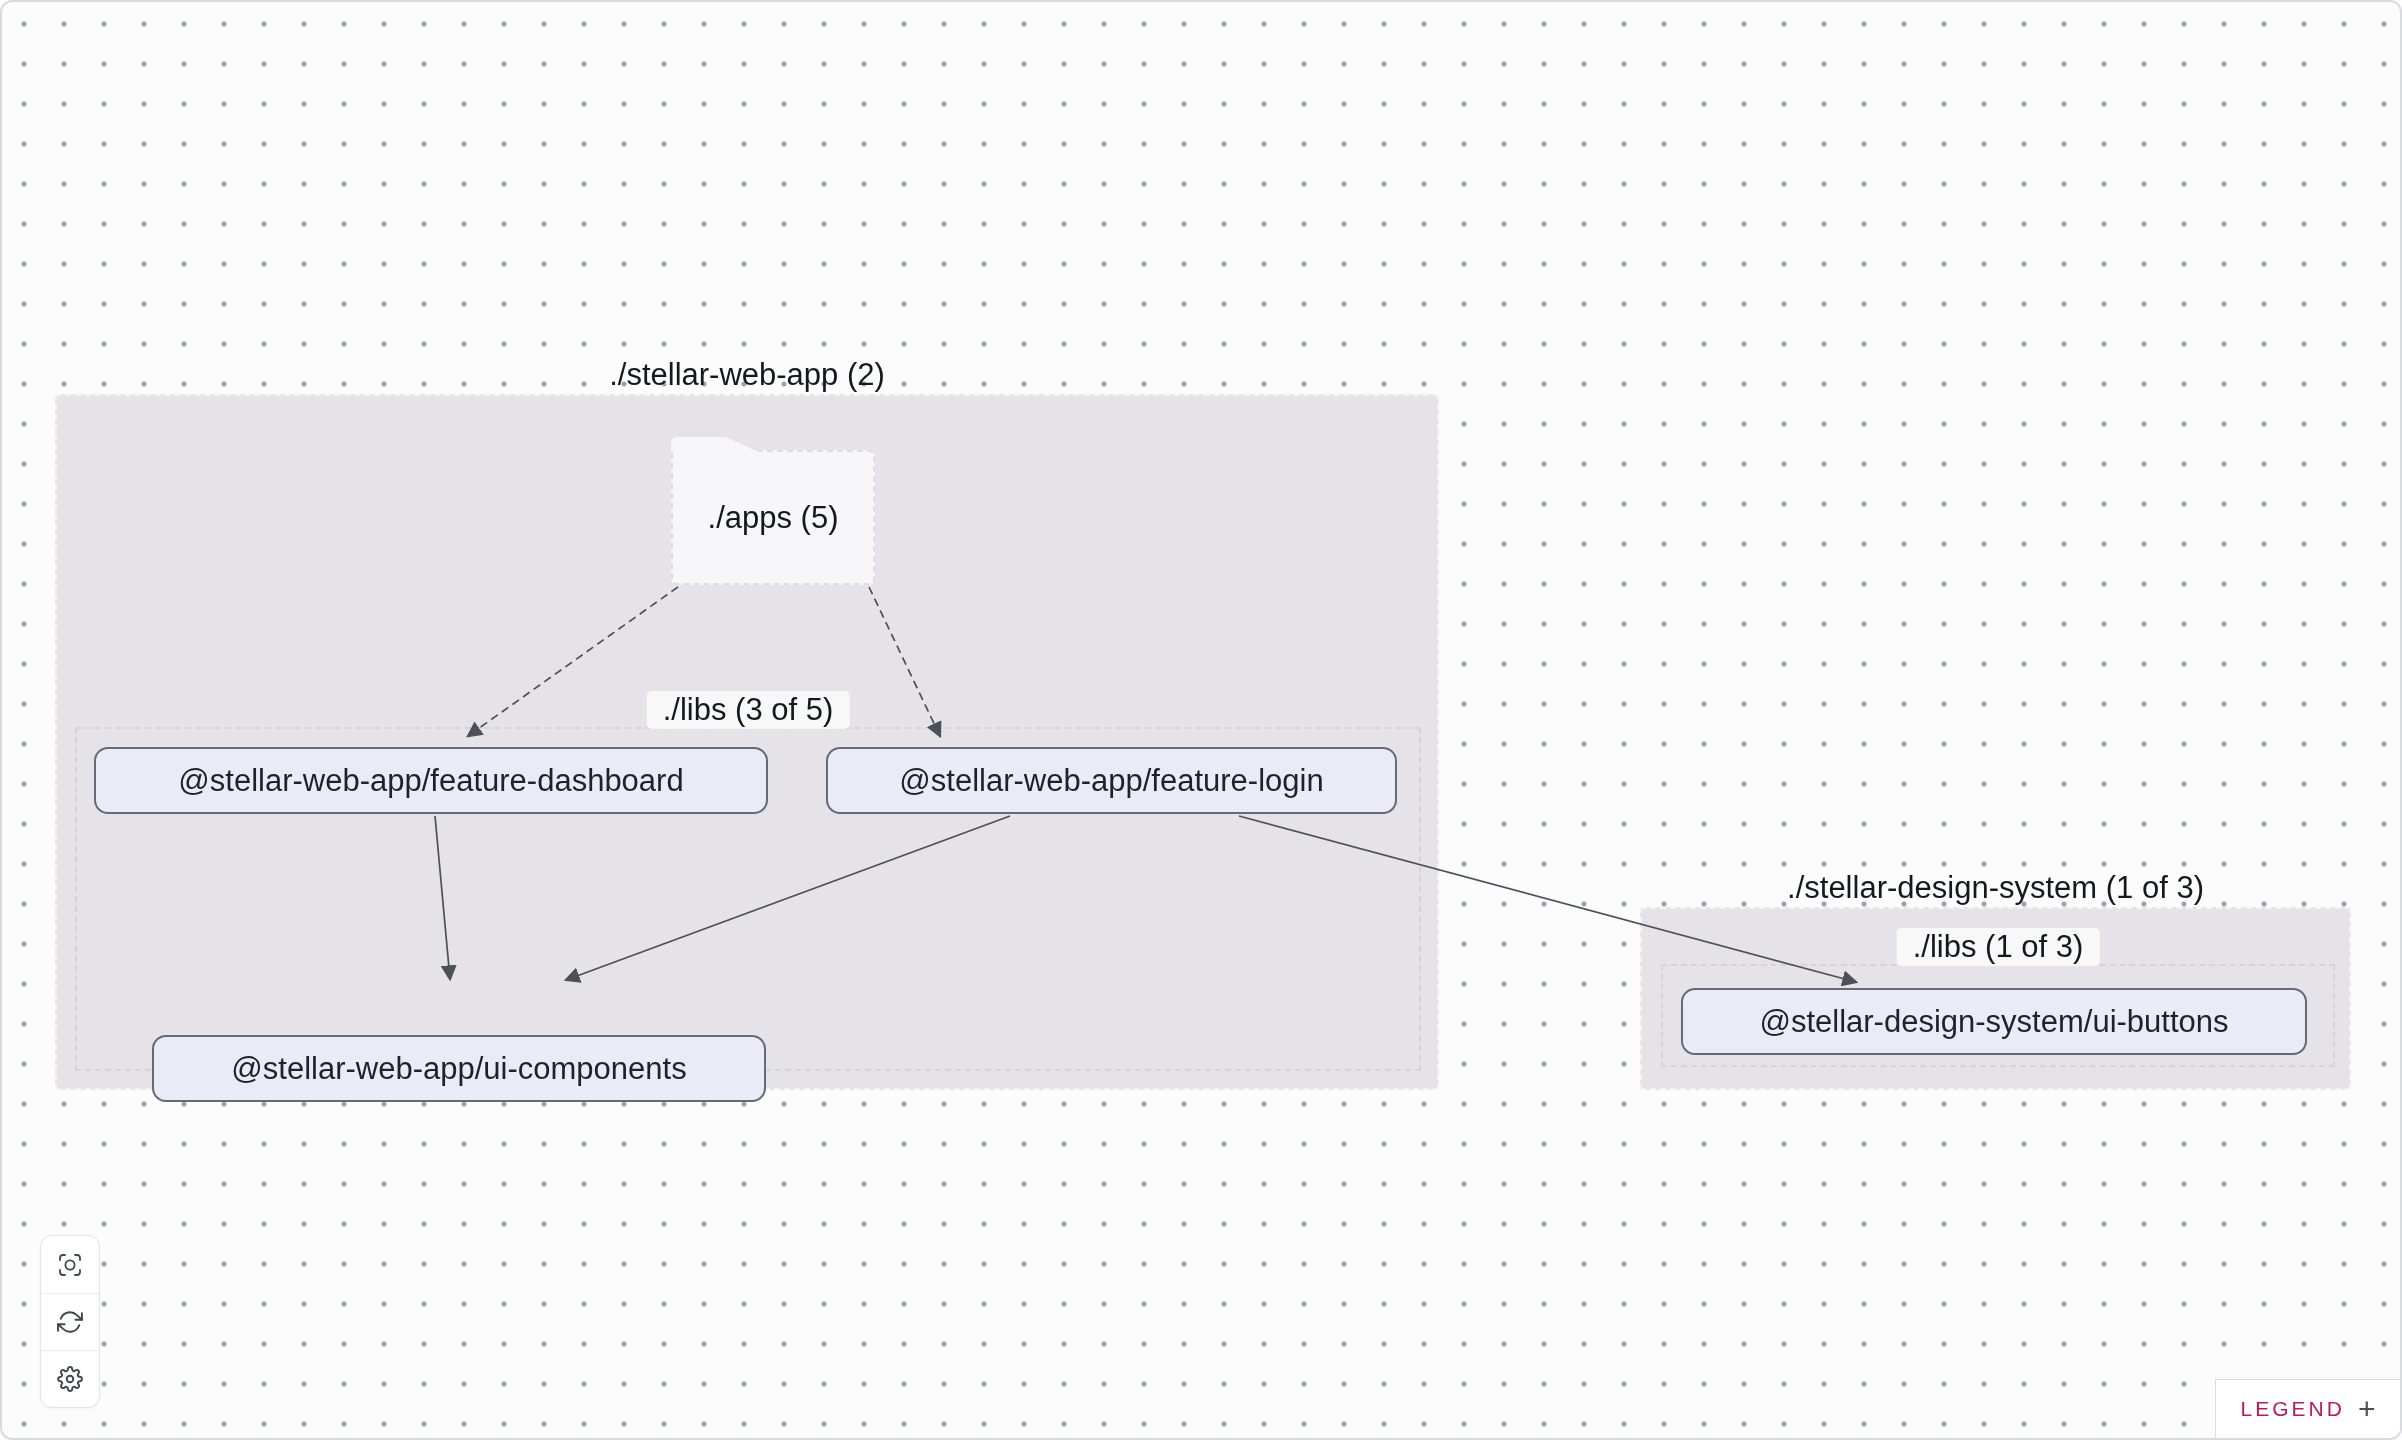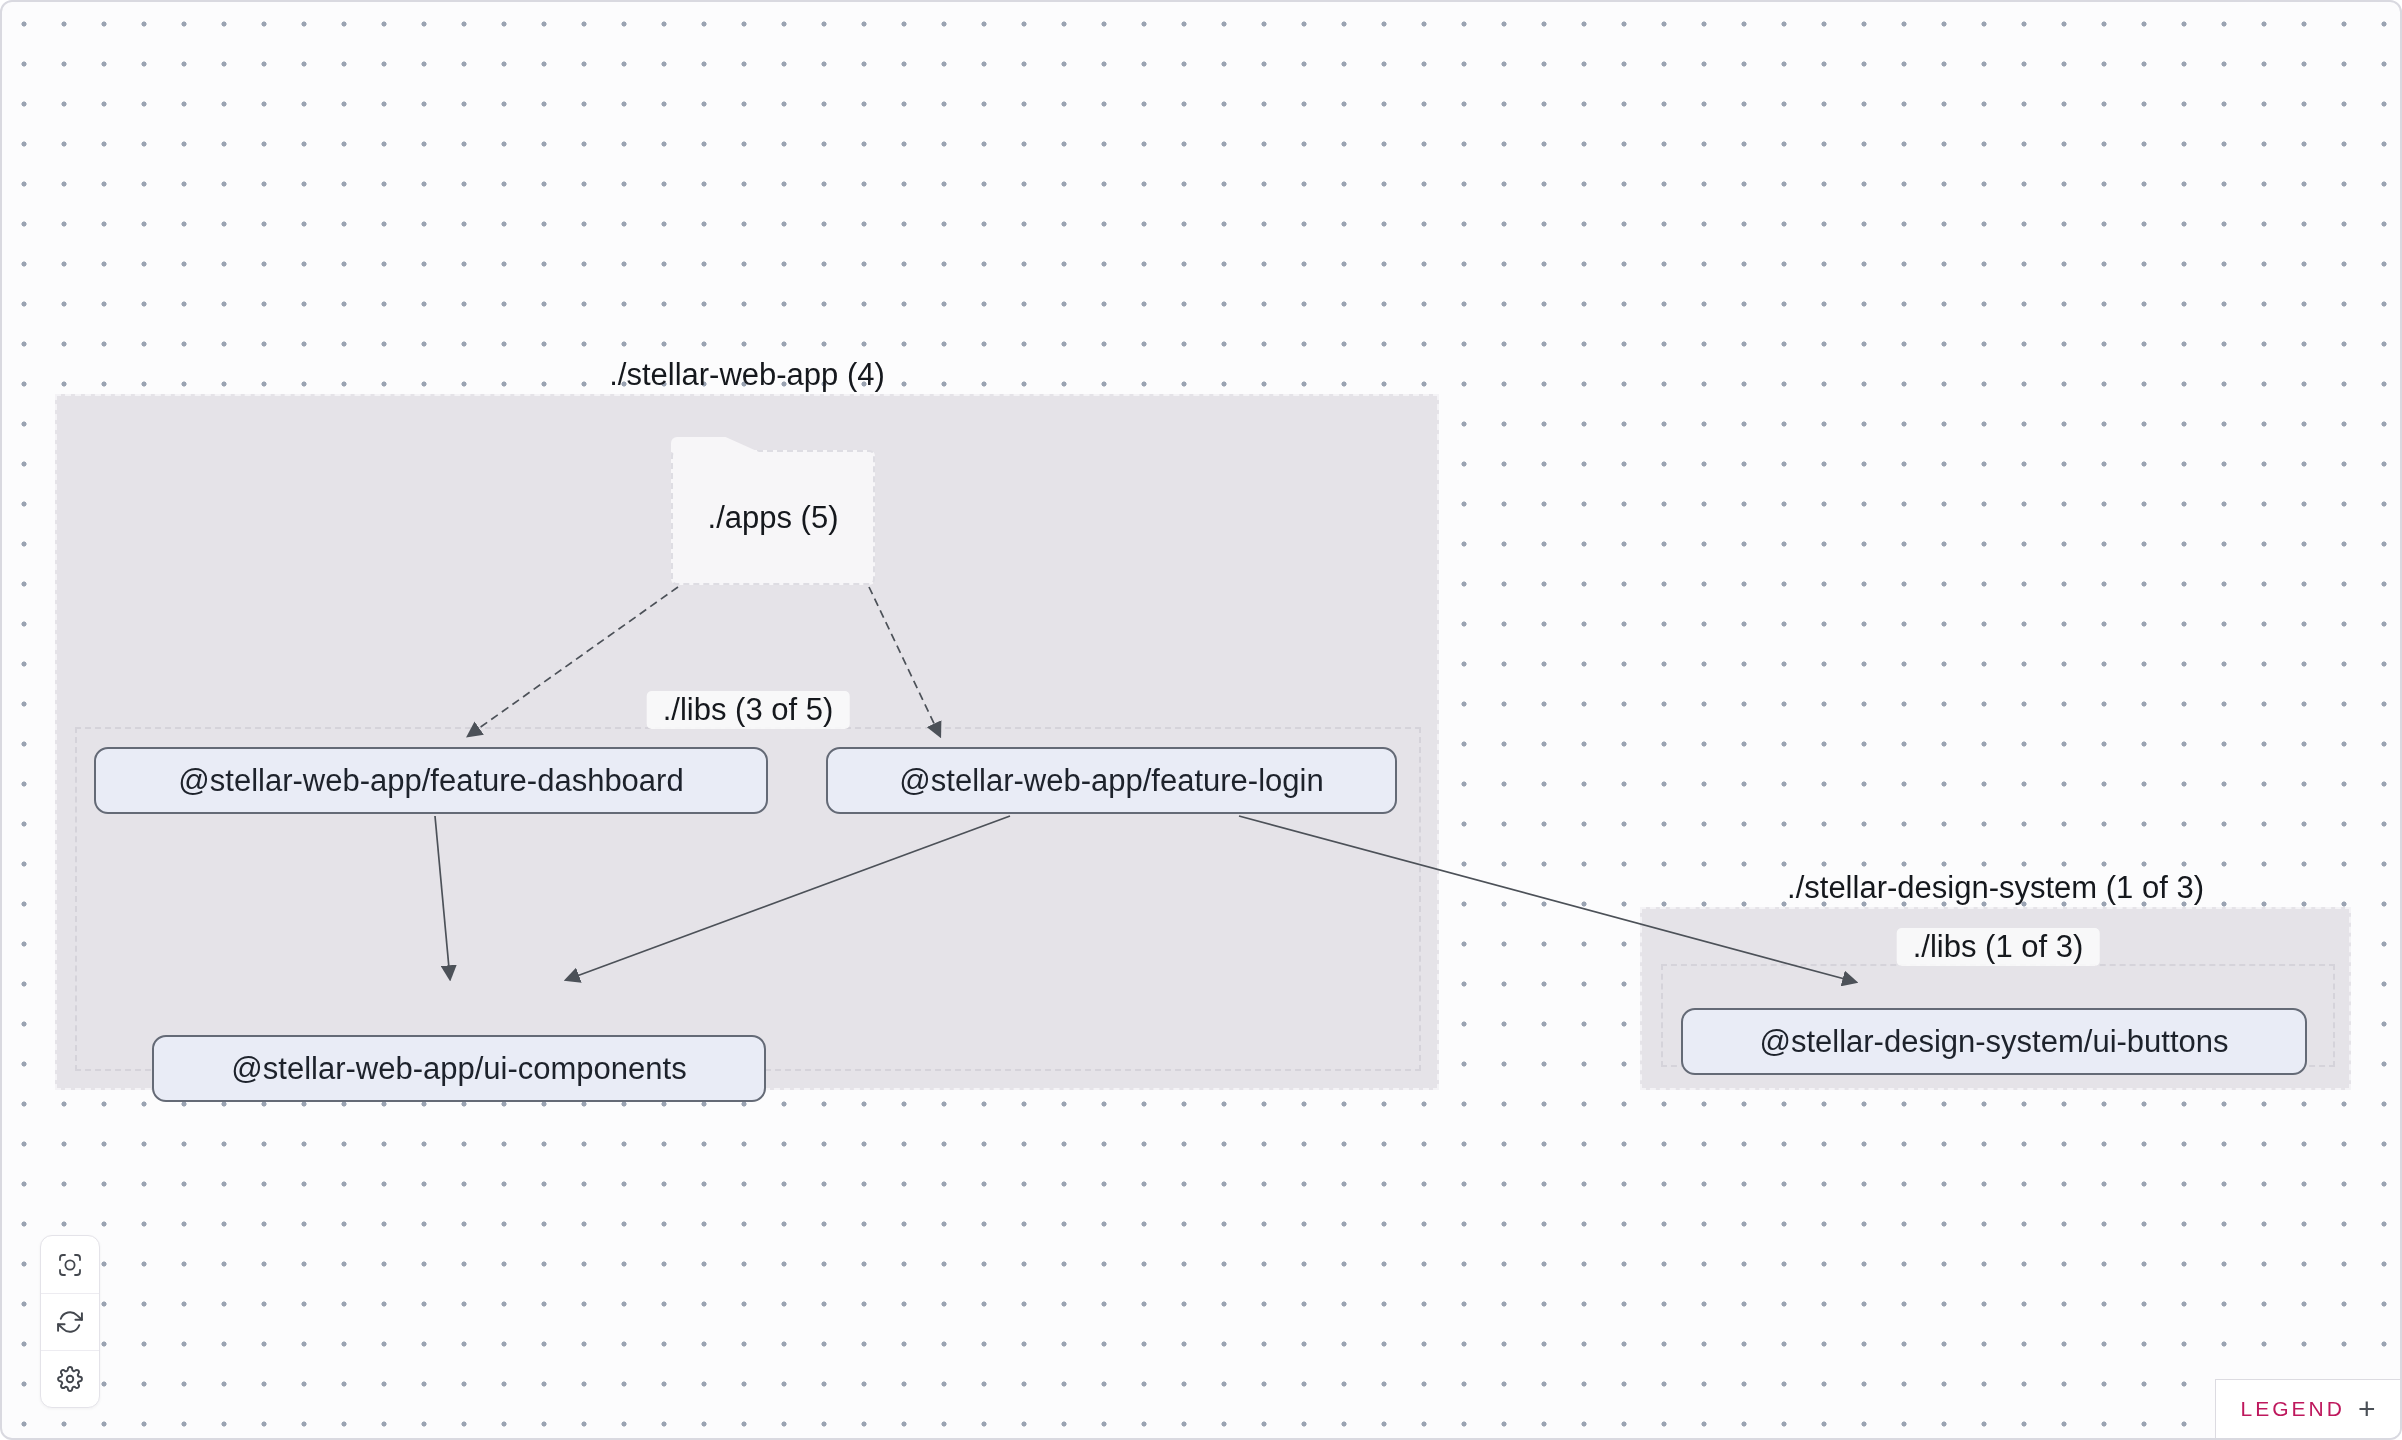--- a/index.html
+++ b/index.html
@@ -66,21 +66,21 @@
   }
   .legend-label { font-size:21px; letter-spacing:3px; color:#be185d; }
   .legend-plus { font-size:30px; font-weight:300; color:#4b5057; line-height:1; }
 </style>
 </head>
 <body>
 
 <div class="canvas">
 
   <div class="group" style="left:53px; top:392px; width:1384px; height:696px;">
-    <div class="group-title">./stellar-web-app (4)</div>
+    <div class="group-title">./stellar-web-app (2)</div>
     <div class="libs-box" style="left:18px; top:331px; width:1346px; height:344px;">
       <div class="libs-label">./libs (3 of 5)</div>
     </div>
   </div>
 
   <div class="group" style="left:1638px; top:905px; width:711px; height:183px;">
     <div class="group-title">./stellar-design-system (1 of 3)</div>
     <div class="libs-box" style="left:19px; top:55px; width:674px; height:103px;">
       <div class="libs-label">./libs (1 of 3)</div>
     </div>
@@ -106,21 +106,21 @@
 
   <div class="node" style="left:92px; top:745px; width:674px; height:67px;">
     <span>@stellar-web-app/feature-dashboard</span>
   </div>
   <div class="node" style="left:824px; top:745px; width:571px; height:67px;">
     <span>@stellar-web-app/feature-login</span>
   </div>
   <div class="node" style="left:150px; top:985px; width:614px; height:67px;margin-top:48px;">
     <span>@stellar-web-app/ui-components</span>
   </div>
-  <div class="node" style="left:1679px; top:986px; width:626px; height:67px;margin-top:20px;">
+  <div class="node" style="left:1679px; top:986px; width:626px; height:67px;">
     <span>@stellar-design-system/ui-buttons</span>
   </div>
 
   <div class="toolbar">
     <button title="">
       <svg width="26" height="26" viewBox="0 0 26 26">
         <path d="M3 8 V6 a3 3 0 0 1 3-3 h2 M18 3 h2 a3 3 0 0 1 3 3 v2 M23 18 v2 a3 3 0 0 1 -3 3 h-2 M8 23 H6 a3 3 0 0 1 -3-3 v-2"></path>
         <circle cx="13" cy="13" r="4.6"></circle>
       </svg>
     </button>

